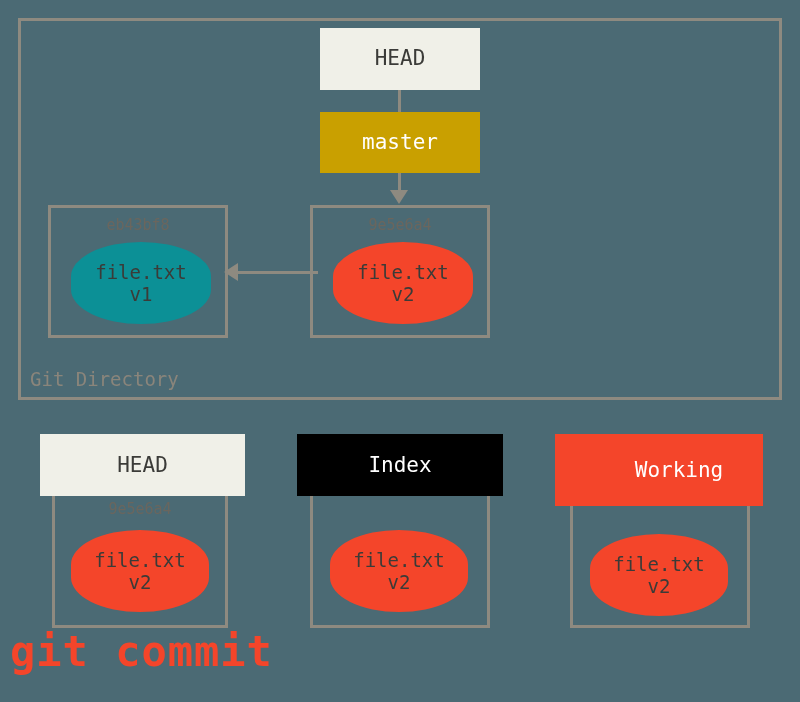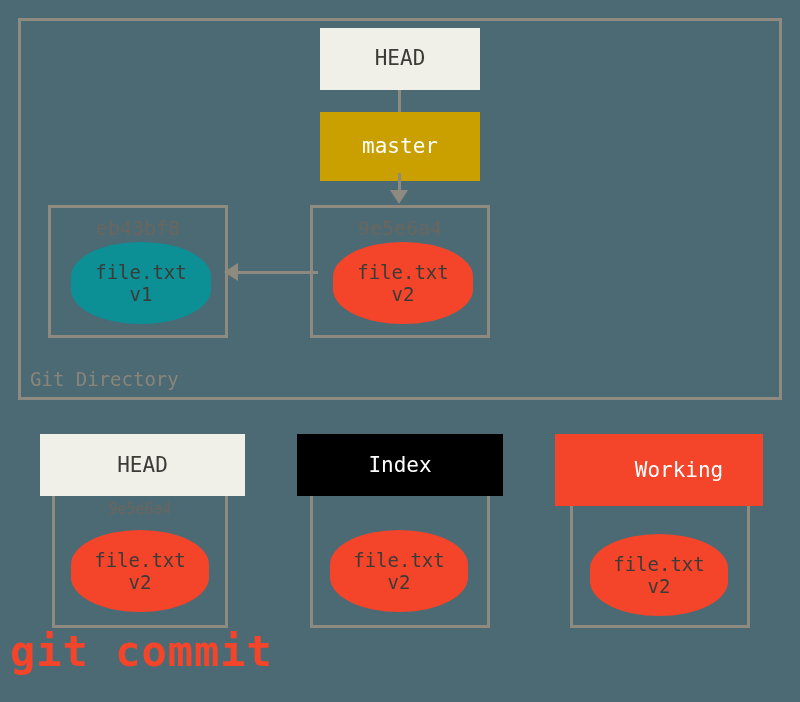--- a/index.html
+++ b/index.html
@@ -61,21 +61,21 @@
     height: 62px;
     background: #f0f0e8;
     color: #3b3b38;
     font-size: 21px;
   }
 
   #master-box {
     left: 320px;
     top: 112px;
     width: 160px;
-    height: 69px;
+    height: 61px;
     background: #c9a000;
     color: #ffffff;
     font-size: 21px;
   }
 
   
   .arrow-line-v {
     position: absolute;
     width: 3px;
     background: #8e8a80;
@@ -117,21 +117,21 @@
   }
   #commit-v1-box { left: 48px; top: 205px; width: 180px; height: 133px; }
   #commit-v2-box { left: 310px; top: 205px; width: 180px; height: 133px; }
 
   .commit-hash {
     position: absolute;
     left: 0;
     right: 0;
     top: 10px;
     text-align: center;
-    font-size: 20px;
+    font-size: 15px;
     color: #6a665e;
     line-height: 1;
   }
 
   .blob {
     position: absolute;
     display: flex;
     flex-direction: column;
     align-items: center;
     justify-content: center;

